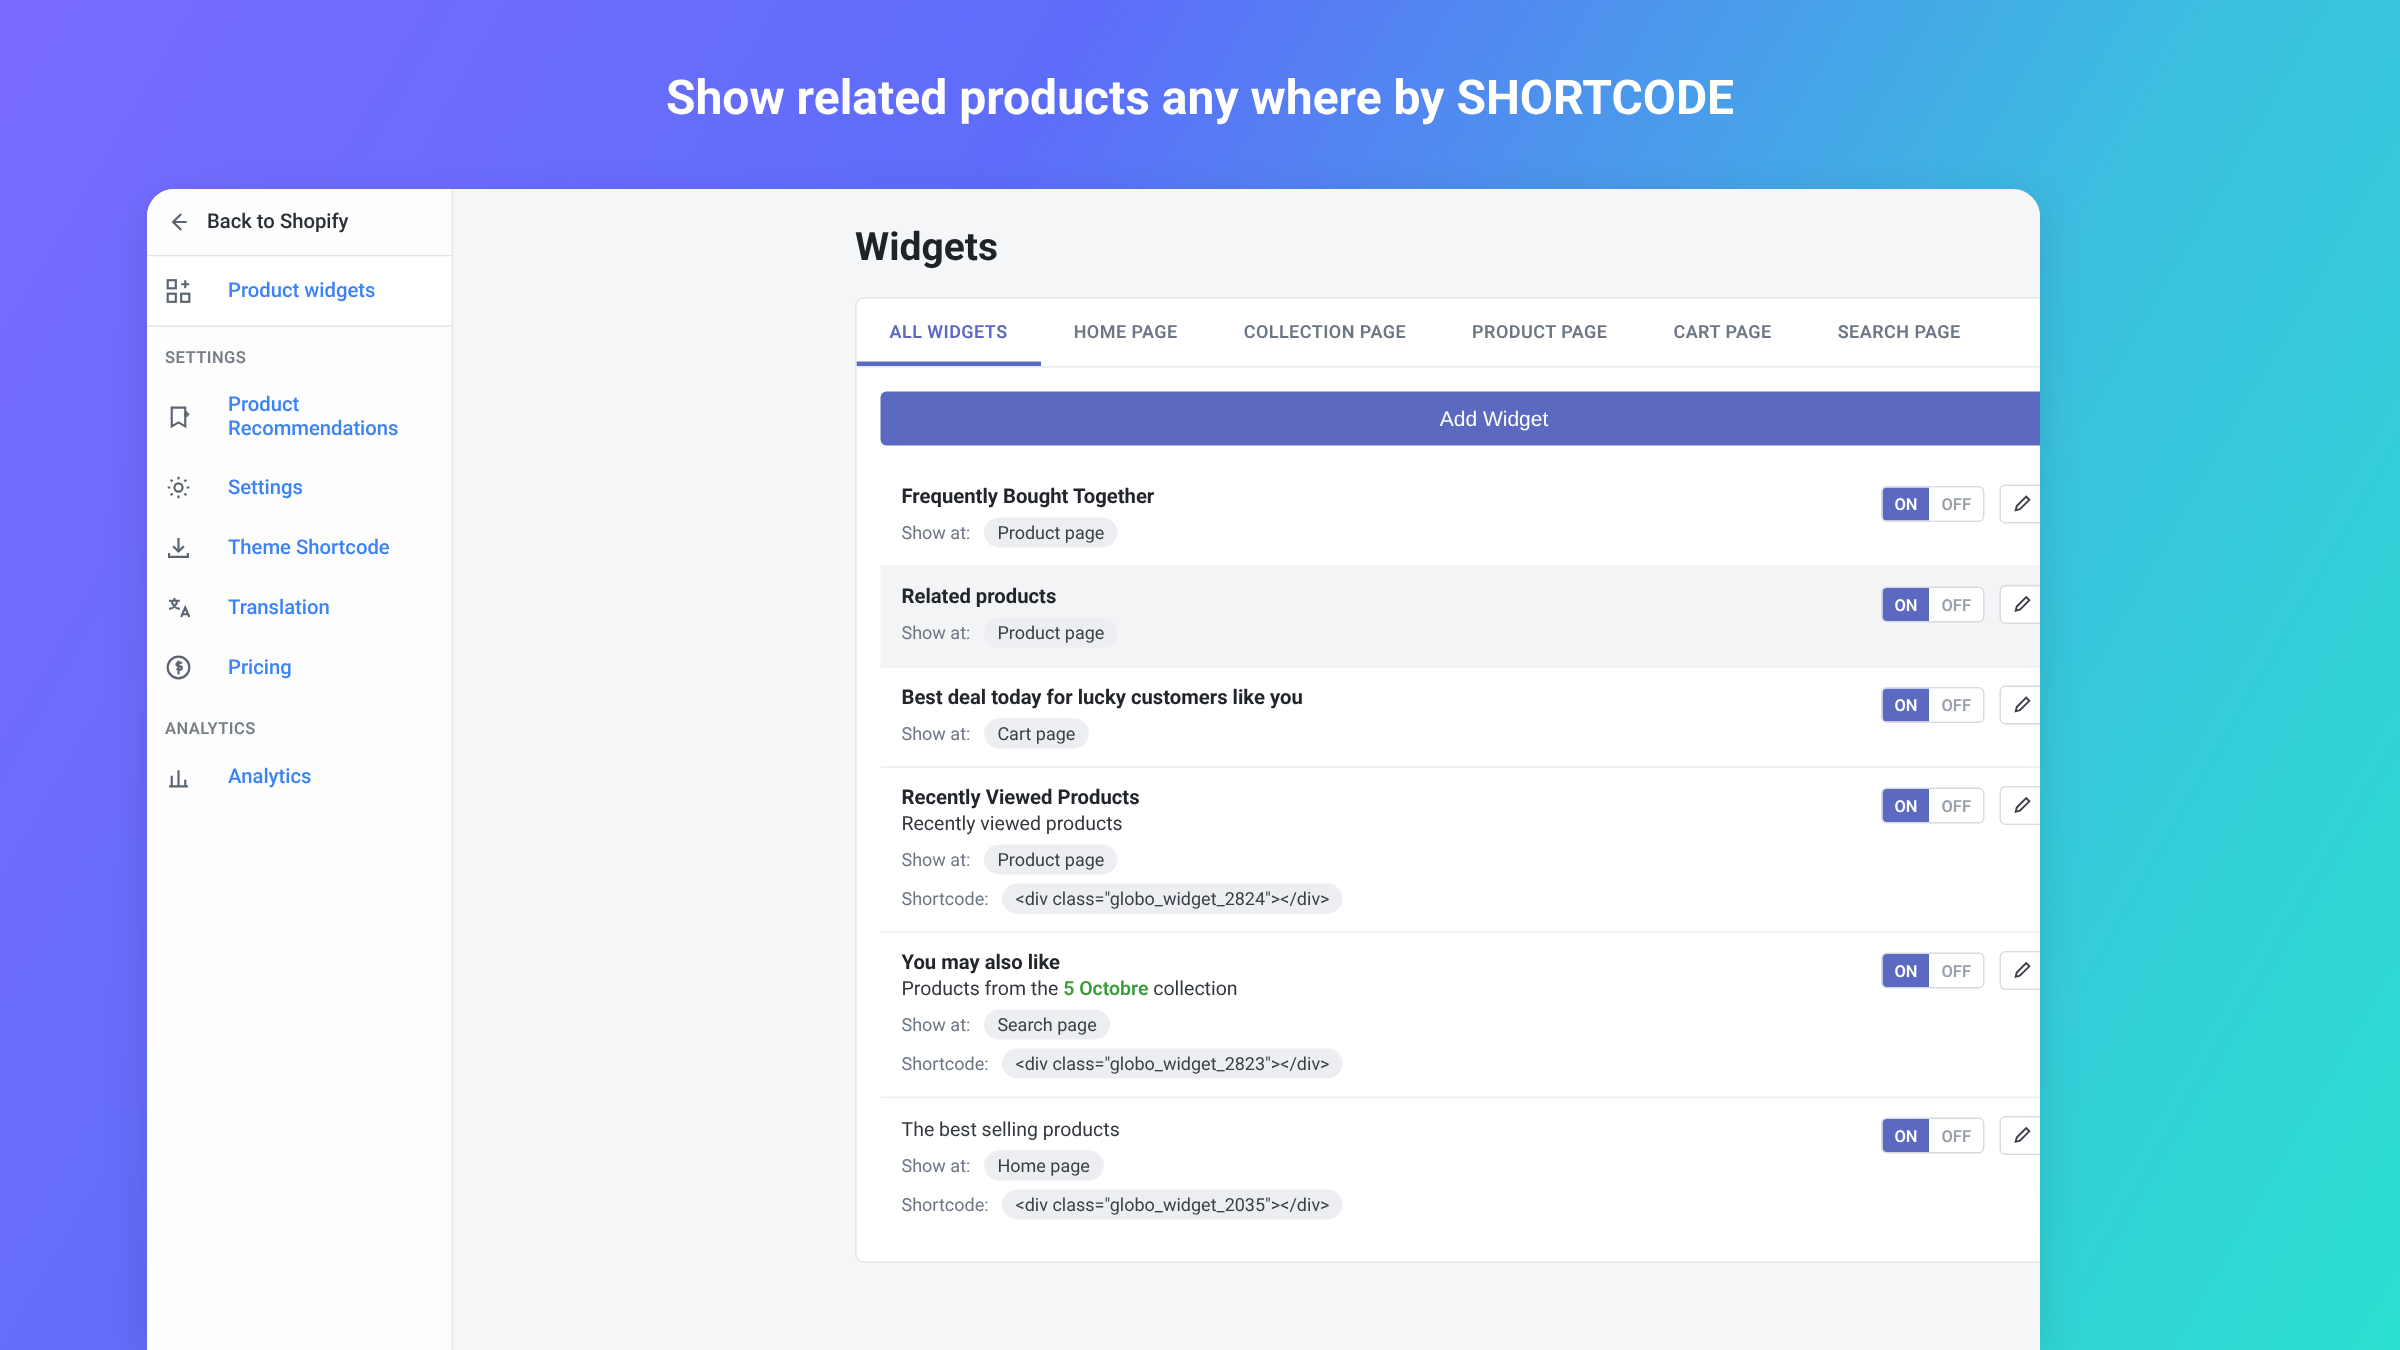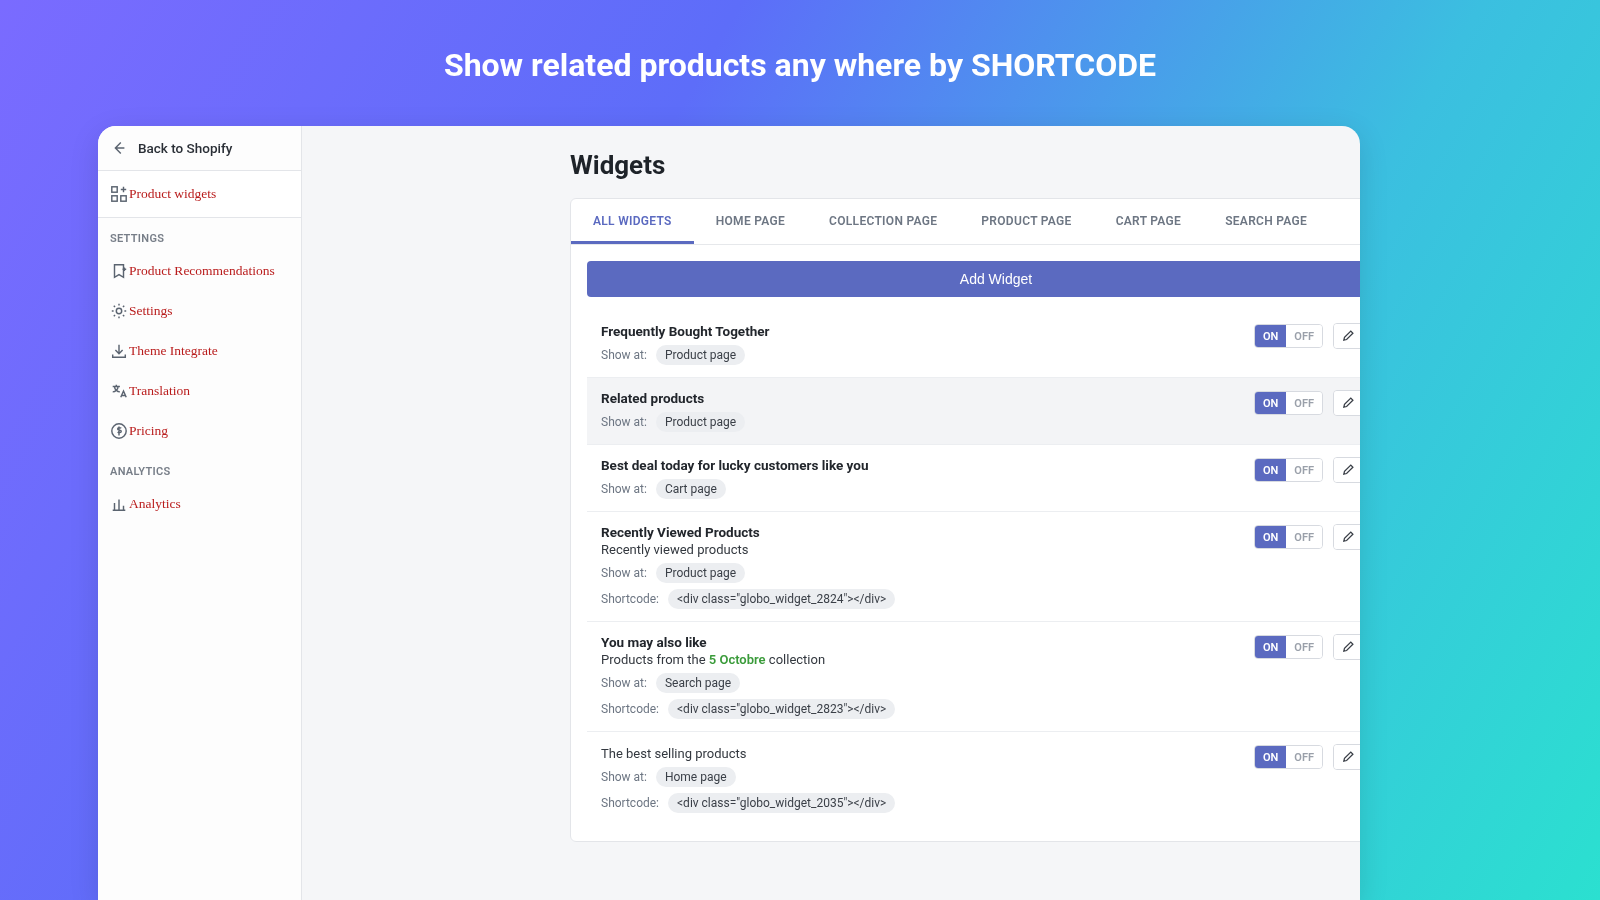--- a/index.html
+++ b/index.html
@@ -22,21 +22,21 @@
   display: flex; flex-direction: column;
 }
 .back-row {
   display: flex; align-items: center; padding: 13px 12px;
   border-bottom: 1px solid #e3e5e9; cursor: pointer;
 }
 .back-row span.lbl { font-size: 13.5px; color: #2a2f36; font-weight: 500; margin-left: 10px; }
 .nav-row {
   display: flex; align-items: center; padding: 11px 12px; cursor: pointer;
 }
-.nav-row span.lbl { font-size: 13.5px; color: #b91c1c; font-weight: 500; margin-left: 1px; font-family: Liberation Serif, serif; }
+.nav-row span.lbl { font-size: 13.5px; color: #3b82f6; font-weight: 500; margin-left: 24px; }
 .nav-row.boxed { border-bottom: 1px solid #e3e5e9; padding: 14px 12px; background:#fff; }
 .section-hdr {
   font-size: 11px; color: #777e88; font-weight: 600; letter-spacing: .3px;
   padding: 14px 12px 6px;
 }
 .icon { width: 18px; height: 18px; display: inline-flex; align-items: center; justify-content: center; flex-shrink: 0; }
 .icon svg { stroke: #5b6470; fill: none; stroke-width: 1.6; }
 .main { flex: 1; padding: 24px 0 0 0; overflow: auto; }
 .page-title { font-size: 26px; font-weight: 700; color: #1e2329; margin: 0 0 18px 0; }
 .card {
@@ -143,21 +143,21 @@
           </svg>
         </span>
       <span class="lbl">Settings</span>
     </div>
     <div class="nav-row">
       <span class="icon">
           <svg viewBox="0 0 20 20">
             <path d="M3 14v3h14v-3M10 3v9M6 9l4 4 4-4"></path>
           </svg>
         </span>
-      <span class="lbl">Theme Integrate</span>
+      <span class="lbl">Theme Shortcode</span>
     </div>
     <div class="nav-row">
       <span class="icon">
           <svg viewBox="0 0 20 20">
             <path d="M3 5h8M7 3v2M5 5c0 3 3 6 6 6M9 5c0 3-3 6-6 6M12 17l3-7 3 7M13 15h4"></path>
           </svg>
         </span>
       <span class="lbl">Translation</span>
     </div>
     <div class="nav-row">

